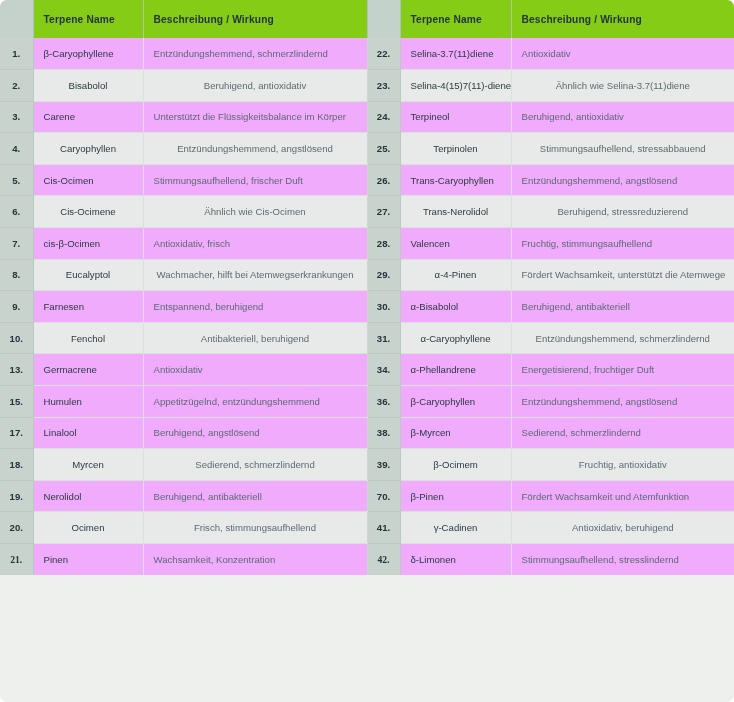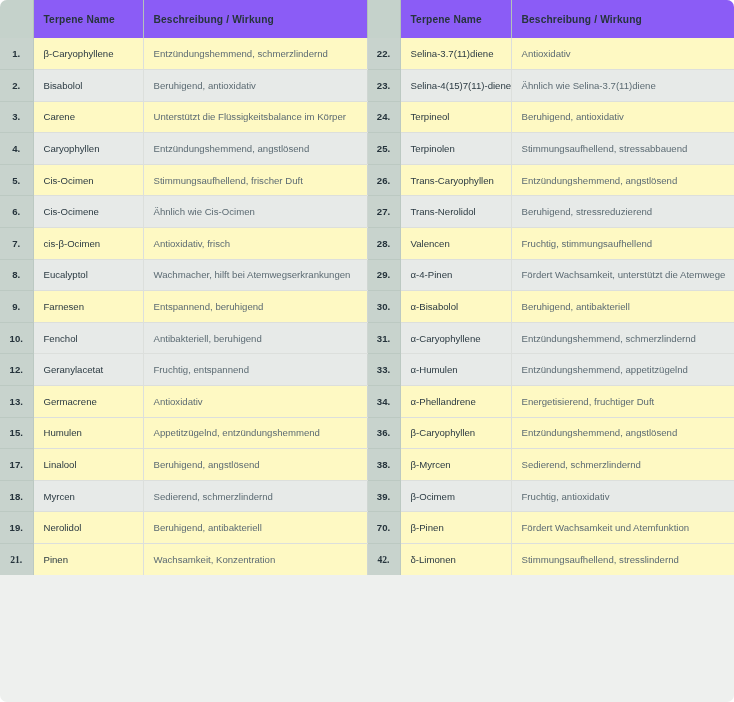--- a/index.html
+++ b/index.html
@@ -32,21 +32,21 @@
   
   col.c-num   { width: 33px; }
   col.c-name  { width: 110px; }
   col.c-desc  { width: 224px; }
   col.c-num2  { width: 33px; }
   col.c-name2 { width: 111px; }
   col.c-desc2 { width: 223px; }
 
   
   thead th {
-    background: #8b5cf6;
+    background: #84cc16;
     color: #26343c;
     font-size: 10.2px;
     font-weight: bold;
     text-align: left;
     height: 38px;
     padding: 0 10px;
     vertical-align: middle;
     letter-spacing: 0.15px;
     border-right: 1px solid #b3c2ba;
     white-space: nowrap;
@@ -86,23 +86,23 @@
     color: #2b3a42;
     font-weight: normal;
   }
   td.desc {
     color: #5c6b73;
     margin-left: 16px;
   }
 
   
   tbody tr.odd td.name,
-  tbody tr.odd td.desc  { background: #fef9c3; }
+  tbody tr.odd td.desc  { background: #f0abfc; }
   tbody tr.even td.name,
-  tbody tr.even td.desc { background: #e7eae8; }
+  tbody tr.even td.desc { background: #e7eae8; text-align: center; }
 
   td.desc-left { border-right: 1px solid #cfd6d2; }
   td.desc-last { border-right: none; }
 </style>
 </head>
 <body>
 
 <div class="table-wrap">
   <table class="terpene-table">
     <colgroup>
@@ -197,28 +197,20 @@
           <td class="desc desc-last">Beruhigend, antibakteriell</td>
         </tr>
         <tr class="even">
           <td class="num">10.</td>
           <td class="name">Fenchol</td>
           <td class="desc desc-left">Antibakteriell, beruhigend</td>
           <td class="num">31.</td>
           <td class="name">α-Caryophyllene</td>
           <td class="desc desc-last">Entzündungshemmend, schmerzlindernd</td>
         </tr>
-        <tr class="even">
-          <td class="num">12.</td>
-          <td class="name">Geranylacetat</td>
-          <td class="desc desc-left">Fruchtig, entspannend</td>
-          <td class="num">33.</td>
-          <td class="name">α-Humulen</td>
-          <td class="desc desc-last">Entzündungshemmend, appetitzügelnd</td>
-        </tr>
         <tr class="odd">
           <td class="num">13.</td>
           <td class="name">Germacrene</td>
           <td class="desc desc-left">Antioxidativ</td>
           <td class="num">34.</td>
           <td class="name">α-Phellandrene</td>
           <td class="desc desc-last">Energetisierend, fruchtiger Duft</td>
         </tr>
         <tr class="odd">
           <td class="num">15.</td>
@@ -245,20 +237,28 @@
           <td class="desc desc-last">Fruchtig, antioxidativ</td>
         </tr>
         <tr class="odd">
           <td class="num">19.</td>
           <td class="name">Nerolidol</td>
           <td class="desc desc-left">Beruhigend, antibakteriell</td>
           <td class="num">70.</td>
           <td class="name">β-Pinen</td>
           <td class="desc desc-last">Fördert Wachsamkeit und Atemfunktion</td>
         </tr>
+        <tr class="even">
+          <td class="num">20.</td>
+          <td class="name">Ocimen</td>
+          <td class="desc desc-left">Frisch, stimmungsaufhellend</td>
+          <td class="num">41.</td>
+          <td class="name">γ-Cadinen</td>
+          <td class="desc desc-last">Antioxidativ, beruhigend</td>
+        </tr>
         <tr class="odd">
           <td class="num">21.</td>
           <td class="name">Pinen</td>
           <td class="desc desc-left">Wachsamkeit, Konzentration</td>
           <td class="num">42.</td>
           <td class="name">δ-Limonen</td>
           <td class="desc desc-last">Stimmungsaufhellend, stresslindernd</td>
         </tr>
       </tbody>
   </table>

